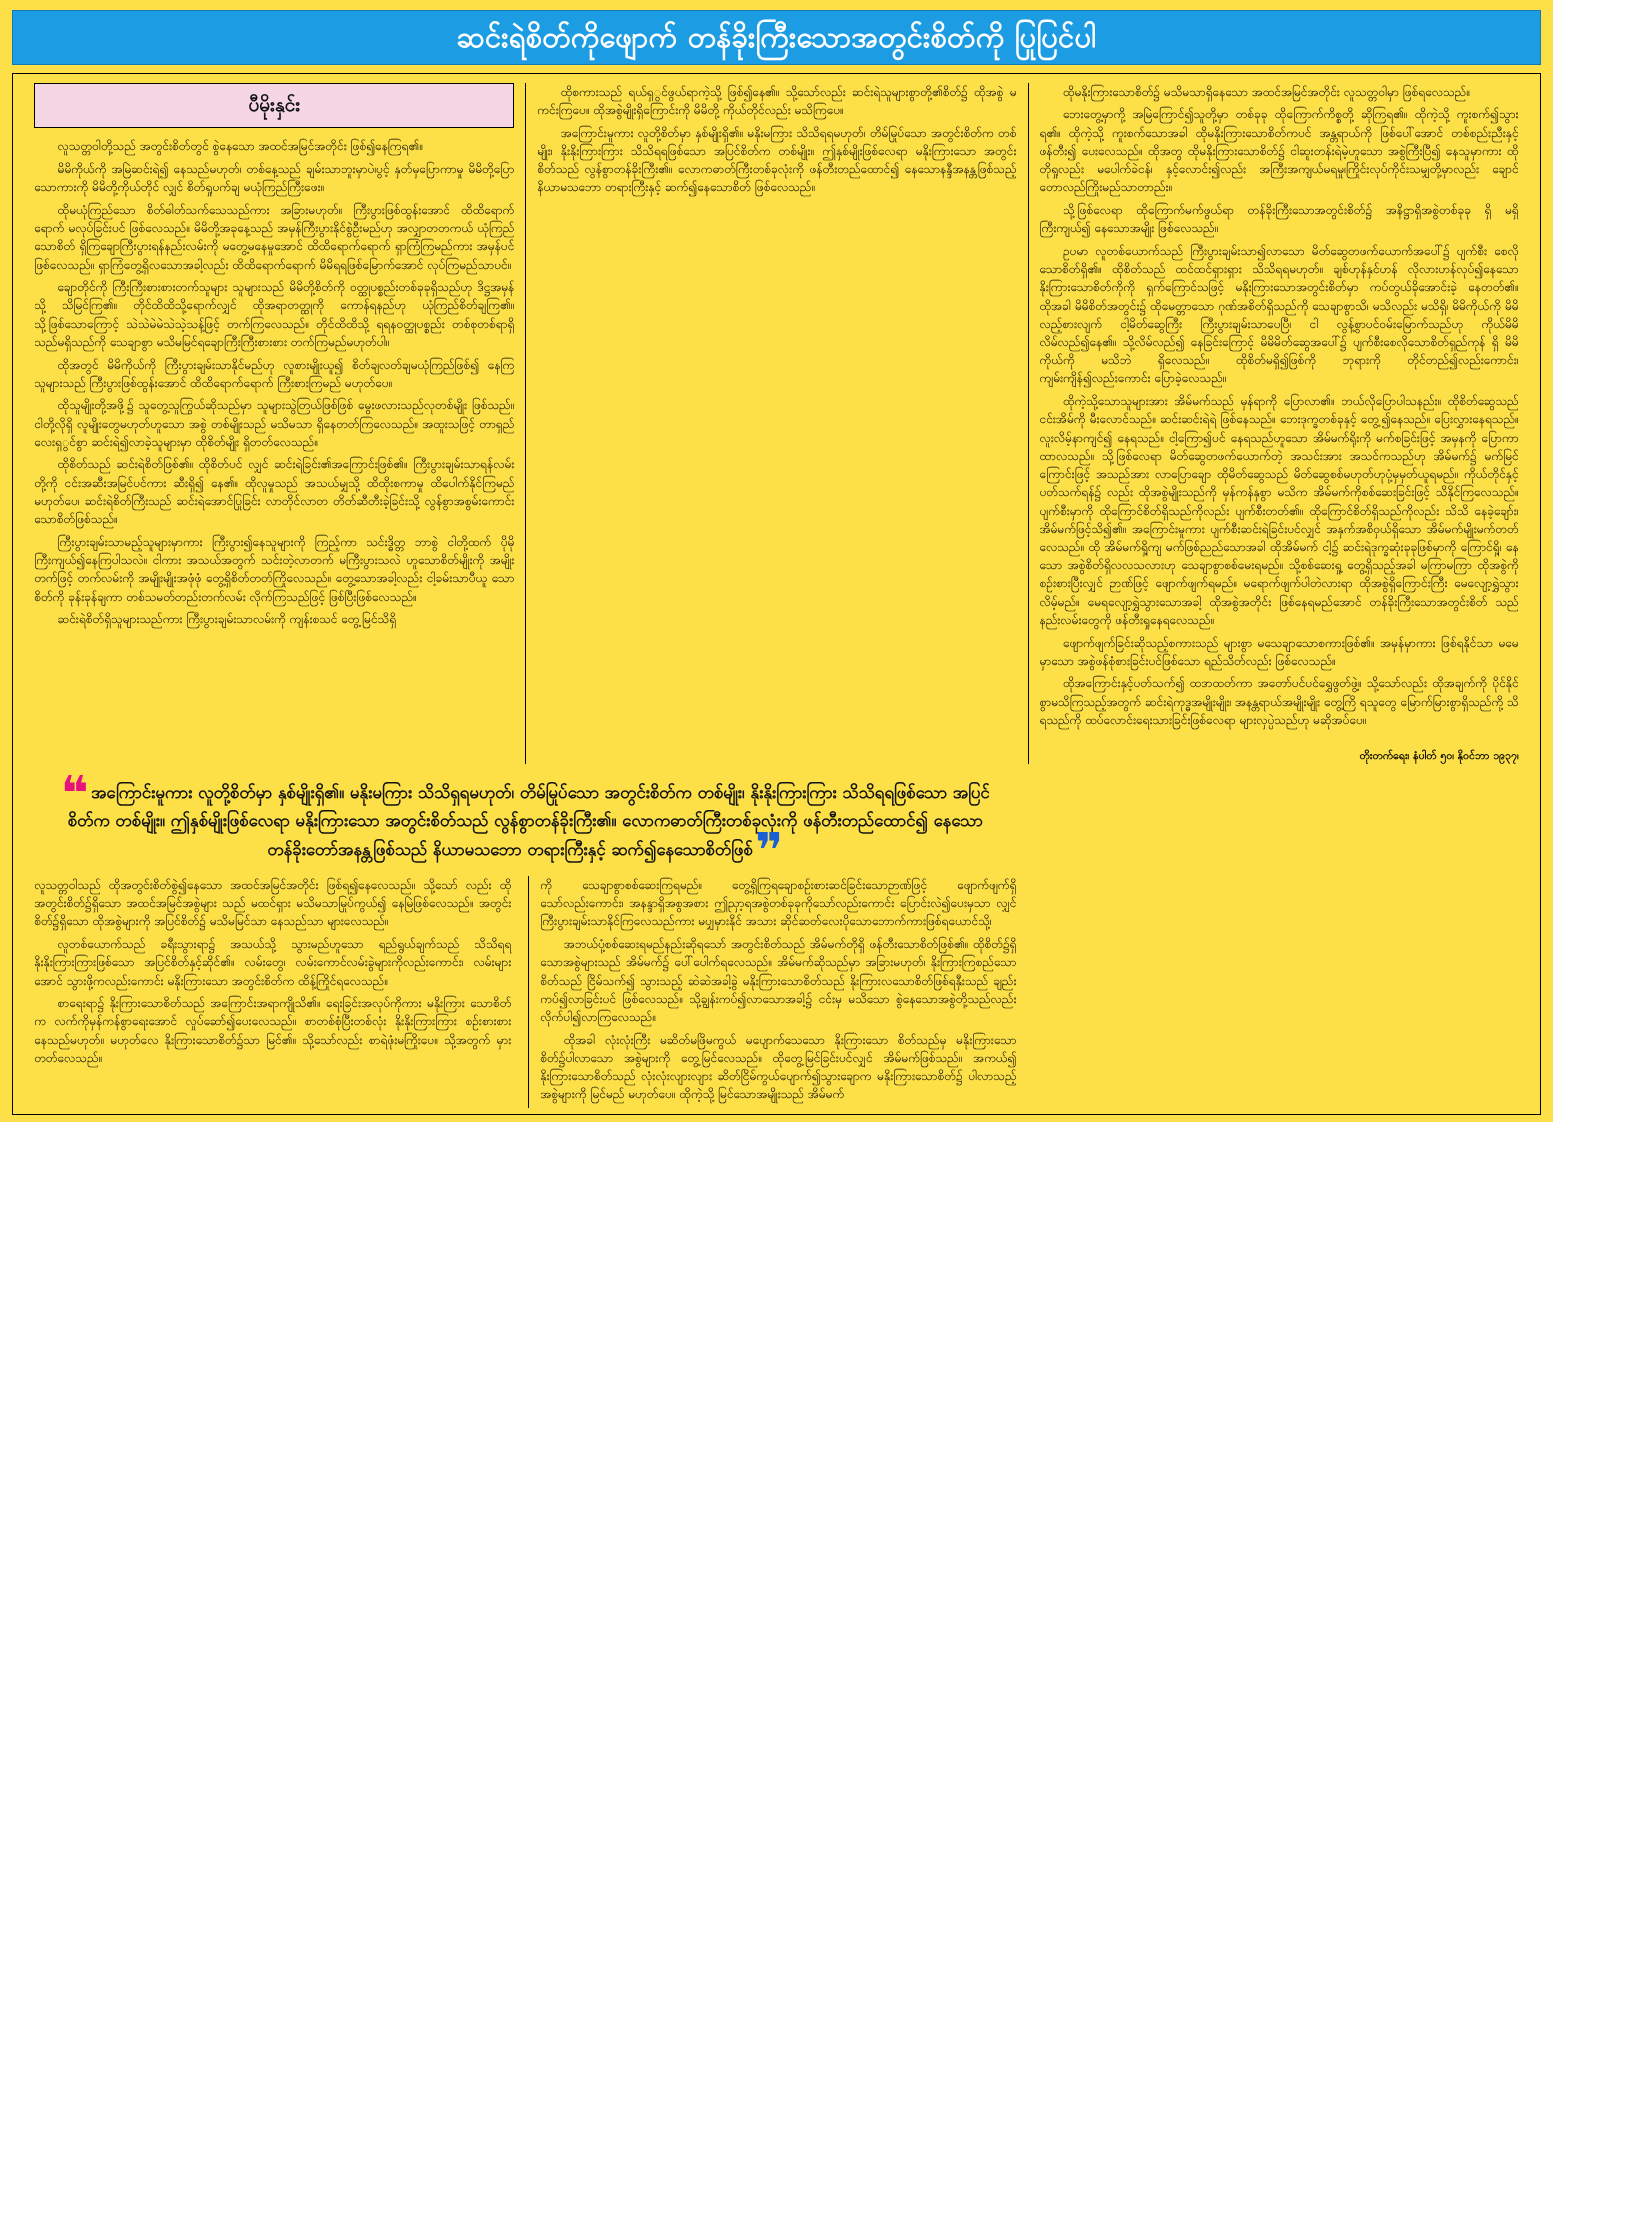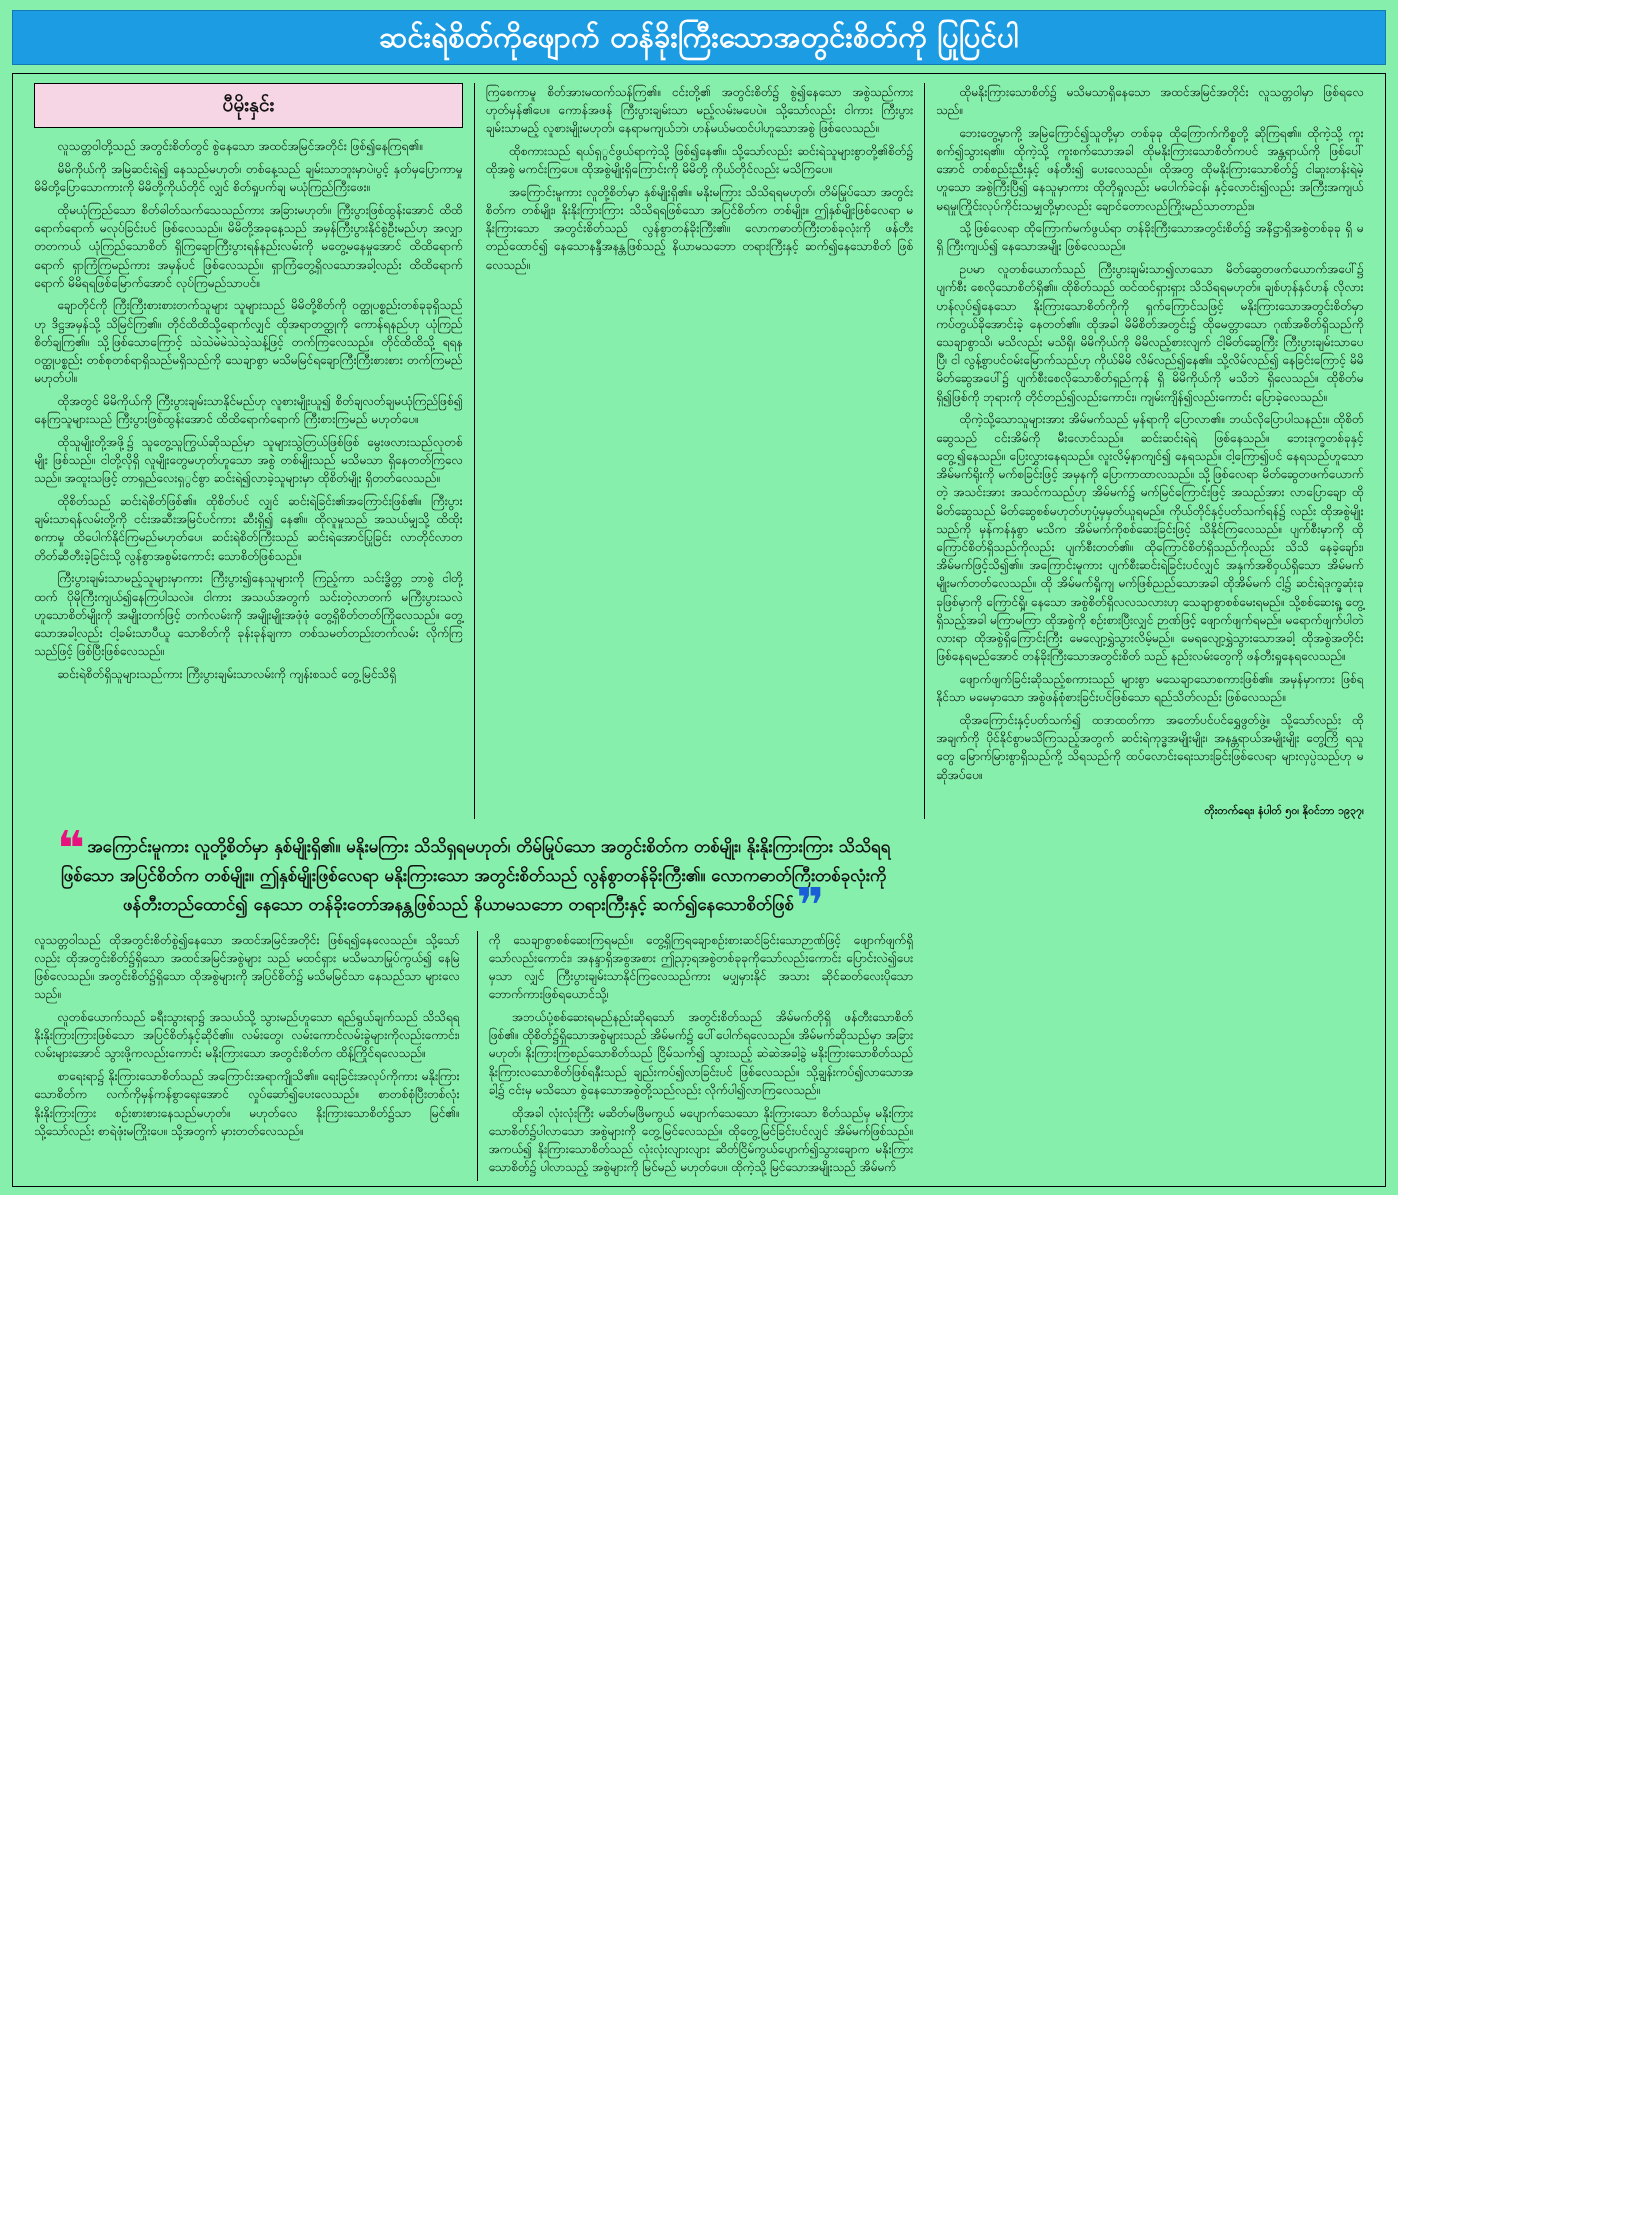--- a/index.html
+++ b/index.html
@@ -6,24 +6,24 @@
     margin: 0;
     padding: 0;
     background: #ffffff;
   }
   body {
     width: 1645px;
     font-family: "DejaVu Sans", "Liberation Sans", sans-serif;
     color: #000000;
   }
   .page {
-    width: 1398px;
+    width: 1553px;
     box-sizing: border-box;
     padding: 10px 12.2px 7.8px 12.2px;
-    background: #86efac;
+    background: #fde047;
   }
   
   .masthead {
     background: #1b9ce3;
     border: 1.7px solid #1379b5;
     height: 53px;
     display: flex;
     align-items: center;
     justify-content: center;
     margin-bottom: 7.8px;
@@ -151,21 +151,20 @@
         <p class="body">ထိုမယုံကြည်သော စိတ်ဓါတ်သက်သေသည်ကား အခြားမဟုတ်။ ကြီးပွားဖြစ်ထွန်းအောင် ထိထိရောက်ရောက် မလုပ်ခြင်းပင် ဖြစ်လေသည်။ မိမိတို့အခုနေ့သည် အမှန်ကြီးပွားနိုင်စွဲဦးမည်ဟု အလျှာတတကယ် ယုံကြည်သောစိတ် ရှိကြချောကြီးပွားရန်နည်းလမ်းကို မတွေ့မနေမှုအောင် ထိထိရောက်ရောက် ရှာကြံကြမည်ကား အမှန်ပင် ဖြစ်လေသည်။ ရှာကြံတွေ့ရှိလသောအခါ့လည်း ထိထိရောက်ရောက် မိမိရရဖြစ်မြောက်အောင် လုပ်ကြမည်သာပင်။</p>
         <p class="body">ချောတိုင်ကို ကြီးကြီးစားစားတက်သူများ သူများသည် မိမိတို့စိတ်ကို ဝတ္ထုပစ္စည်းတစ်ခုခုရှိသည်ဟု ဒိဋ္ဌအမှန်သို့ သိမြင်ကြ၏။ တိုင်ထိထိသို့ရောက်လျှင် ထိုအရာတတ္ထုကို ကောန်ရနည်ဟု ယုံကြည်စိတ်ချကြ၏။ သို့ဖြစ်သောကြောင့် သဲသဲမဲမဲသဲသဲ့သန့်ဖြင့် တက်ကြလေသည်။ တိုင်ထိထိသို့ ရရနဝတ္ထုပစ္စည်း တစ်စုတစ်ရာရှိသည်မရှိသည်ကို သေချာစွာ မသိမမြင်ရချောကြီးကြီးစားစား တက်ကြမည်မဟုတ်ပါ။</p>
         <p class="body">ထိုအတွင် မိမိကိုယ်ကို ကြီးပွားချမ်းသာနိုင်မည်ဟု လူစားမျိုးယူ၍ စိတ်ချလတ်ချမယုံကြည်ဖြစ်၍ နေကြသူများသည် ကြီးပွားဖြစ်ထွန်းအောင် ထိထိရောက်ရောက် ကြီးစားကြမည် မဟုတ်ပေ။</p>
         <p class="body">ထိုသူမျိုးတို့အဖို့၌ သူတွေ့သူကြွယ်ဆိုသည်မှာ သူများသွဲတြယ်ဖြစ်ဖြစ် မွေးဖလားသည်လုတစ်မျိုး ဖြစ်သည်။ ငါတို့လိုရှိ လူမျိုးတွေမဟုတ်ဟူသော အစွဲ တစ်မျိုးသည် မသိမသာ ရှိနေတတ်ကြလေသည်။ အထူးသဖြင့် တာရှည်လေးရှွင်စွာ ဆင်းရဲ၍လာခဲ့သူများမှာ ထိုစိတ်မျိုး ရှိတတ်လေသည်။</p>
         <p class="body">ထိုစိတ်သည် ဆင်းရဲစိတ်ဖြစ်၏။ ထိုစိတ်ပင် လျှင် ဆင်းရဲခြင်း၏အကြောင်းဖြစ်၏။ ကြီးပွားချမ်းသာရန်လမ်းတို့ကို ငင်းအဆီးအမြင်ပင်ကား ဆီးရှိ၍ နေ၏။ ထိုလူမှုသည် အသယ်မျှသို့ ထိထိုးစကာမှု ထိပေါက်နိုင်ကြမည်မဟုတ်ပေ၊ ဆင်းရဲစိတ်ကြီးသည် ဆင်းရဲအောင်ပြုခြင်း လာတိုင်လာတ တိတ်ဆီတီးခဲ့ခြင်းသို့ လွန်စွာအစွမ်းကောင်း သောစိတ်ဖြစ်သည်။</p>
         <p class="body">ကြီးပွားချမ်းသာမည့်သူများမှာကား ကြီးပွား၍နေသူများကို ကြည့်ကာ သင်းဒ္ဓိတ္တ ဘာစွဲ ငါတို့ထက် ပိုမိုကြီးကျယ်၍နေကြပါသလဲ။ ငါကား အသယ်အတွက် သင်းတဲ့လာတက် မကြီးပွားသလဲ ဟူသောစိတ်မျိုးကို အမျိုးတက်ဖြင့် တက်လမ်းကို အမျိုးမျိုးအဖုံဖုံ တွေ့ရှိစိတ်တတ်ကြိုလေသည်။ တွေ့သောအခါ့လည်း ငါ့ခမ်းသာပီယူ သောစိတ်ကို ခုန်းခုန်ချကာ တစ်သမတ်တည်းတက်လမ်း လိုက်ကြသည်ဖြင့် ဖြစ်ပြီးဖြစ်လေသည်။</p>
         <p class="body">ဆင်းရဲစိတ်ရှိသူများသည်ကား ကြီးပွားချမ်းသာလမ်းကို ကျန်းစသင် တွေ့မြင်သိရှိ</p>
       </div>
 
       <div class="col col-2">
-        <p class="body noindent">ကြစေကာမူ စိတ်အားမထက်သန်ကြ၏။ ငင်းတို့၏ အတွင်းစိတ်၌ စွဲ၍နေသော အစွဲသည်ကား ဟုတ်မှန်၏ပေ။ ကောန်အဖန် ကြီးပွားချမ်းသာ မည့်လမ်းမပေပဲ။ သို့သော်လည်း ငါကား ကြီးပွား ချမ်းသာမည့် လူစားမျိုးမဟုတ်၊ နေရာမကျယ်ဘဲ၊ ဟန်မယ်မထင်ပါဟူသောအစွဲ ဖြစ်လေသည်။</p>
         <p class="body">ထိုစကားသည် ရယ်ရှွင်ဖွယ်ရာကဲ့သို့ ဖြစ်၍နေ၏။ သို့သော်လည်း ဆင်းရဲသူများစွာတို့၏စိတ်၌ ထိုအစွဲ မကင်းကြပေ။ ထိုအစွဲမျိုးရှိကြောင်းကို မိမိတို့ ကိုယ်တိုင်လည်း မသိကြပေ။</p>
         <p class="body">အကြောင်းမူကား လူတို့စိတ်မှာ နှစ်မျိုးရှိ၏။ မနိုးမကြား သိသိရရမဟုတ်၊ တိမ်မြုပ်သော အတွင်းစိတ်က တစ်မျိုး၊ နိုးနိုးကြားကြား သိသိရရဖြစ်သော အပြင်စိတ်က တစ်မျိုး။ ဤနှစ်မျိုးဖြစ်လေရာ မနိုးကြားသော အတွင်းစိတ်သည် လွန်စွာတန်ခိုးကြီး၏။ လောကဓာတ်ကြီးတစ်ခုလုံးကို ဖန်တီးတည်ထောင်၍ နေသောနန္ဒီအနန္တဖြစ်သည့် နိယာမသဘော တရားကြီးနှင့် ဆက်၍နေသောစိတ် ဖြစ်လေသည်။</p>
       </div>
 
       <div class="col col-3">
         <p class="body">ထိုမနိုးကြားသောစိတ်၌ မသိမသာရှိနေသော အထင်အမြင်အတိုင်း လူသတ္တဝါမှာ ဖြစ်ရလေသည်။</p>
         <p class="body">ဘေးတွေ့မှာကို့ အမြဲကြောင်၍သူတို့မှာ တစ်ခုခု ထိုကြောက်ကိစ္စတို့ ဆိုကြရ၏။ ထိုကဲ့သို့ ကူးစက်၍သွားရ၏။ ထိုကဲ့သို့ ကူးစက်သောအခါ ထိုမနိုးကြားသောစိတ်ကပင် အန္တရာယ်ကို ဖြစ်ပေါ်အောင် တစ်စည်းညီးနှင့် ဖန်တီး၍ ပေးလေသည်။ ထိုအတွ ထိုမနိုးကြားသောစိတ်၌ ငါဆူးတန်းရဲမဲ့ဟူသော အစွဲကြီးပြီ၍ နေသူမှာကား ထိုတိုရှုလည်း မပေါက်ခဲငန်၊ နှင့်လောင်း၍လည်း အကြီးအကျယ်မရမှု၊ကြိုင်းလုပ်ကိုင်းသမျှတို့မှာလည်း ချောင်တောလည်ကြိုးမည်သာတာည်း။</p>
         <p class="body">သို့ဖြစ်လေရာ ထိုကြောက်မက်ဖွယ်ရာ တန်ခိုးကြီးသောအတွင်းစိတ်၌ အနိဋ္ဌာရှိအစွဲတစ်ခုခု ရှိ မရှိ ကြီးကျယ်၍ နေသောအမျိုး ဖြစ်လေသည်။</p>
         <p class="body">ဥပမာ လူတစ်ယောက်သည် ကြီးပွားချမ်းသာ၍လာသော မိတ်ဆွေတဖက်ယောက်အပေါ်၌ ပျက်စီး စေလိုသောစိတ်ရှိ၏။ ထိုစိတ်သည် ထင်ထင်ရှားရှား သိသိရရမဟုတ်။ ချစ်ဟုန်နှင်ဟန် လိုလားဟန်လုပ်၍နေသော နိုးကြားသောစိတ်ကိုကို ရှက်ကြောင်သဖြင့် မနိုးကြားသောအတွင်းစိတ်မှာ ကပ်တွယ်ခိုအောင်းခဲ့ နေတတ်၏။ ထိုအခါ မိမိစိတ်အတွင်း၌ ထိုမေတ္တာသော ဂုဏ်အစိတ်ရှိသည်ကို သေချာစွာသိ၊ မသိလည်း မသိရှိ၊ မိမိကိုယ်ကို မိမိလည့်စားလျက် ငါ့မိတ်ဆွေကြီး ကြီးပွားချမ်းသာပေပြီ၊ ငါ လွန့်စွာပင်ဝမ်းမြောက်သည်ဟု ကိုယ်မိမိ လိမ်လည်၍နေ၏။ သို့လိမ်လည်၍ နေခြင်းကြောင့် မိမိမိတ်ဆွေအပေါ်၌ ပျက်စီးစေလိုသောစိတ်ရှည်ကုန် ရှိ မိမိကိုယ်ကို မသိဘဲ ရှိလေသည်။ ထိုစိတ်မရှိ၍ဖြစ်ကို ဘုရားကို တိုင်တည်၍လည်းကောင်း၊ ကျမ်းကျိန်၍လည်းကောင်း ပြောခဲ့လေသည်။</p>
         <p class="body">ထိုကဲ့သို့သောသူများအား အိမ်မက်သည် မှန်ရာကို ပြောလာ၏။ ဘယ်လိုပြောပါသနည်း။ ထိုစိတ်ဆွေသည် ငင်းအိမ်ကို မီးလောင်သည်။ ဆင်းဆင်းရဲရဲ ဖြစ်နေသည်။ ဘေးဒုက္ခတစ်ခုနှင့် တွေ့၍နေသည်။ ပြေးလွှားနေရသည်။ လူးလိမ့်နာကျင်၍ နေရသည်။ ငါ့ကြော၍ပင် နေရသည်ဟူသော အိမ်မက်ရိုးကို မက်စခြင်းဖြင့် အမှနကို ပြောကာထာလသည်။ သို့ဖြစ်လေရာ မိတ်ဆွေတဖက်ယောက်တဲ့ အသင်းအား အသင်ကသည်ဟု အိမ်မက်၌ မက်မြင်ကြောင်းဖြင့် အသည်အား လာပြောချော ထိုမိတ်ဆွေသည် မိတ်ဆွေစစ်မဟုတ်ဟုပုံ့မှမှတ်ယူရမည်။ ကိုယ်တိုင်နှင့်ပတ်သက်ရန်၌ လည်း ထိုအစွဲမျိုးသည်ကို မှန်ကန်နှစွာ မသိက အိမ်မက်ကိုစစ်ဆေးခြင်းဖြင့် သိနိုင်ကြလေသည်။ ပျက်စီးမှာကို ထိုကြောင်စိတ်ရှိသည်ကိုလည်း ပျက်စီးတတ်၏။ ထိုကြောင်စိတ်ရှိသည်ကိုလည်း သိသိ နေခဲ့ချော်း၊ အိမ်မက်ဖြင့်သိ၍၏။ အကြောင်းမူကား ပျက်စီးဆင်းရဲခြင်းပင်လျှင် အနှက်အစိဝှယ်ရှိသော အိမ်မက်မျိုးမက်တတ်လေသည်။ ထို အိမ်မက်ရှိ့ကျ မက်ဖြစ်ညည်သောအခါ ထိုအိမ်မက် ငါ့၌ ဆင်းရဲဒုက္ခဆုံးခုခုဖြစ်မှာကို ကြောင်ရှိ့၊ နေသော အစွဲစိတ်ရှိလလသလားဟု သေချာစွာစစ်မေးရမည်။ သို့စစ်ဆေးရှု့ တွေ့ရှိသည့်အခါ မကြာမကြာ ထိုအစွဲကို စဉ်းစားပြီးလျှင် ဉာဏ်ဖြင့် ဖျောက်ဖျက်ရမည်။ မရောက်ဖျက်ပါတဲလားရာ ထိုအစွဲရှိကြောင်းကြီး မေလျော့ရွှဲသွားလိမ့်မည်။ မေရလျော့ရွှဲသွားသောအခါ့ ထိုအစွဲအတိုင်း ဖြစ်နေရမည်အောင် တန်ခိုးကြီးသောအတွင်းစိတ် သည် နည်းလမ်းတွေကို ဖန်တီးရှုနေရလေသည်။</p>

